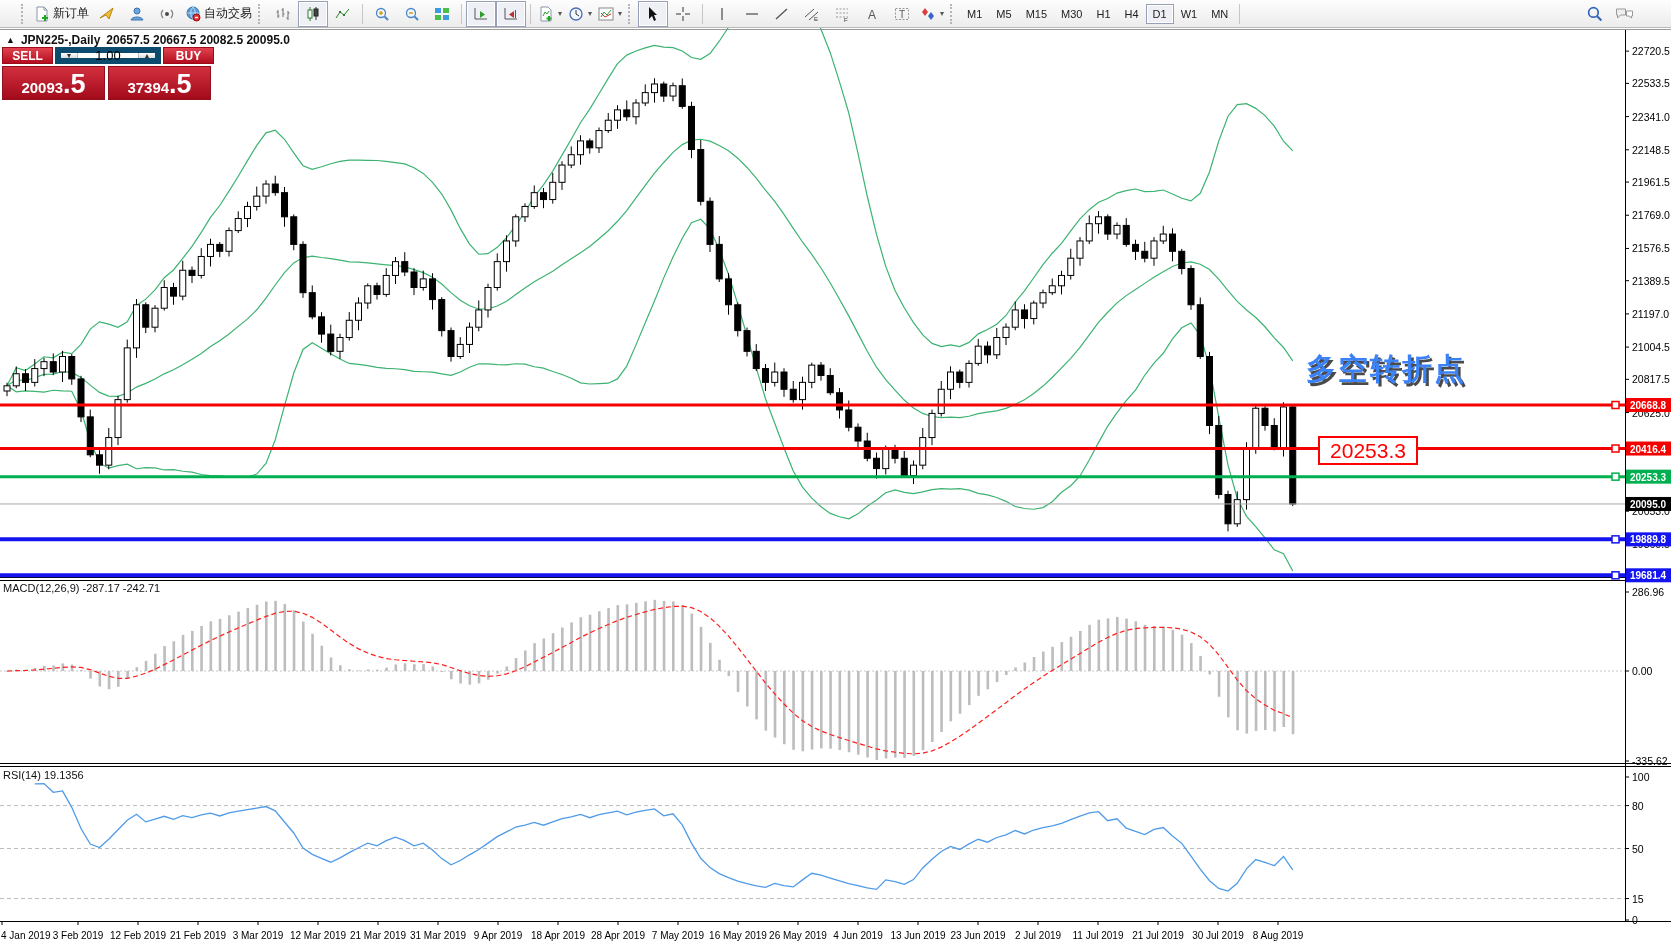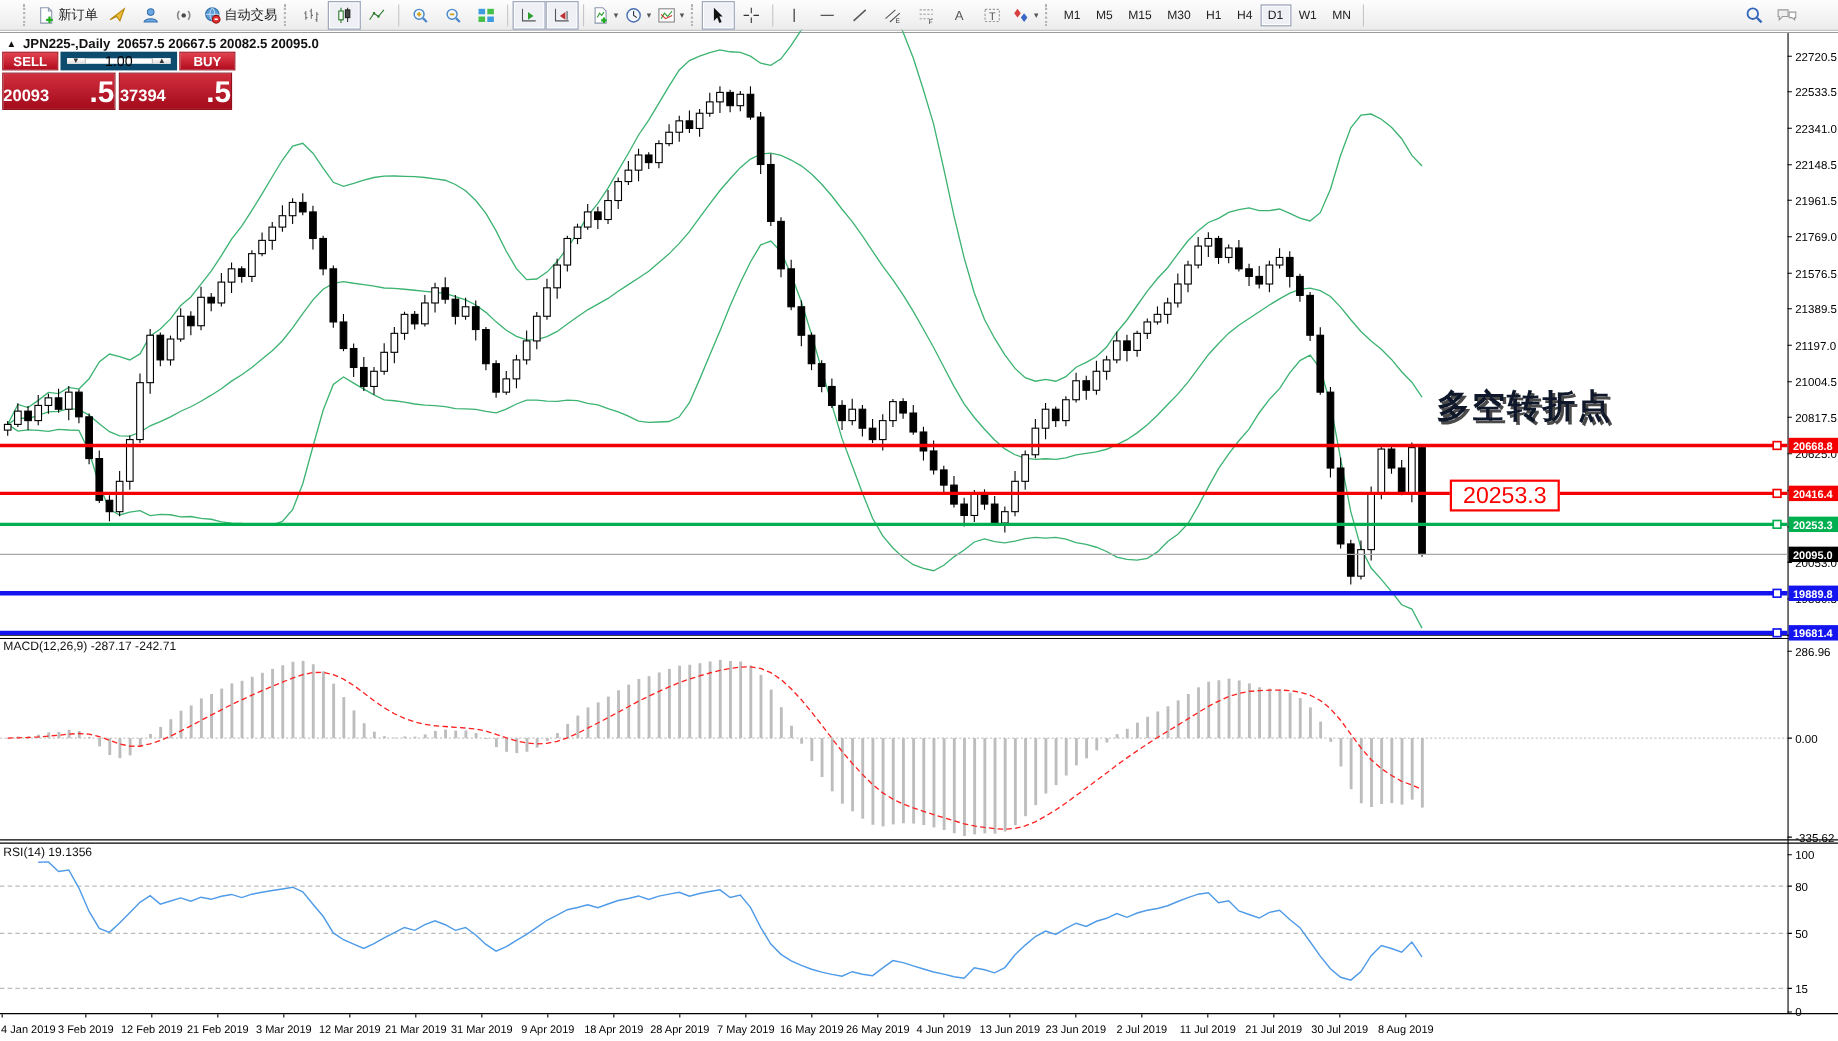--- a/index.html
+++ b/index.html
@@ -31,28 +31,28 @@
   .ocp-row1{display:flex;height:17px}
   .btn-sell,.btn-buy{width:49px;background:linear-gradient(#e2424f,#b30d1f);color:#fff;font-weight:700;
     font-size:12px;display:flex;align-items:center;justify-content:center;border:1px solid #9d0b1a}
   .vol{display:flex;flex:1;margin:0 2px;border:6px solid #0c4a6e;background:#fff;box-sizing:border-box}
   .spin{width:16px;display:flex;align-items:center;justify-content:center;font-size:7px;color:#333;
     background:linear-gradient(#fff,#dcdcdc)}
   .spin.dn{border-right:1px solid #bbb}.spin.up{border-left:1px solid #bbb}
   .vol-val{flex:1;display:flex;align-items:center;justify-content:center;font-size:13px;color:#000}
   .ocp-row2{display:flex;gap:3px;margin-top:2px}
   .tile{width:103px;height:34px;background:linear-gradient(#d22f3e,#a30b1b);color:#fff;
-    display:flex;align-items:flex-end;justify-content:space-between;border:1px solid #90101d;box-sizing:border-box}
+    display:flex;align-items:flex-end;justify-content:center;border:1px solid #90101d;box-sizing:border-box}
   .tile .small{font-size:15px;font-weight:700;margin-bottom:3px}
   .tile .big{font-size:27px;font-weight:700;line-height:29px}
   .ind-header{position:absolute;z-index:2;font-size:11px;color:#111}
   .macd-h{left:3px;top:582px}
   .rsi-h{left:3px;top:769px}
   .annot-text{position:absolute;left:1306px;top:349px;z-index:2;font-size:30px;font-weight:700;
-    color:#0f172a;text-shadow:2.5px 2.5px 0 #4a4a4a;letter-spacing:2px}
+    color:#3b82f6;text-shadow:2.5px 2.5px 0 #4a4a4a;letter-spacing:2px}
   .annot-box{position:absolute;left:1318px;top:436px;z-index:2;width:96px;height:25px;
     border:2px solid #ff0000;background:#fff;color:#ff0000;font-size:21px;
     display:flex;align-items:center;justify-content:center}
   svg text{font-family:"Liberation Sans",sans-serif}
 </style>
 </head>
 <body>
 
 <div class="toolbar">
   <div class="grip"></div>

